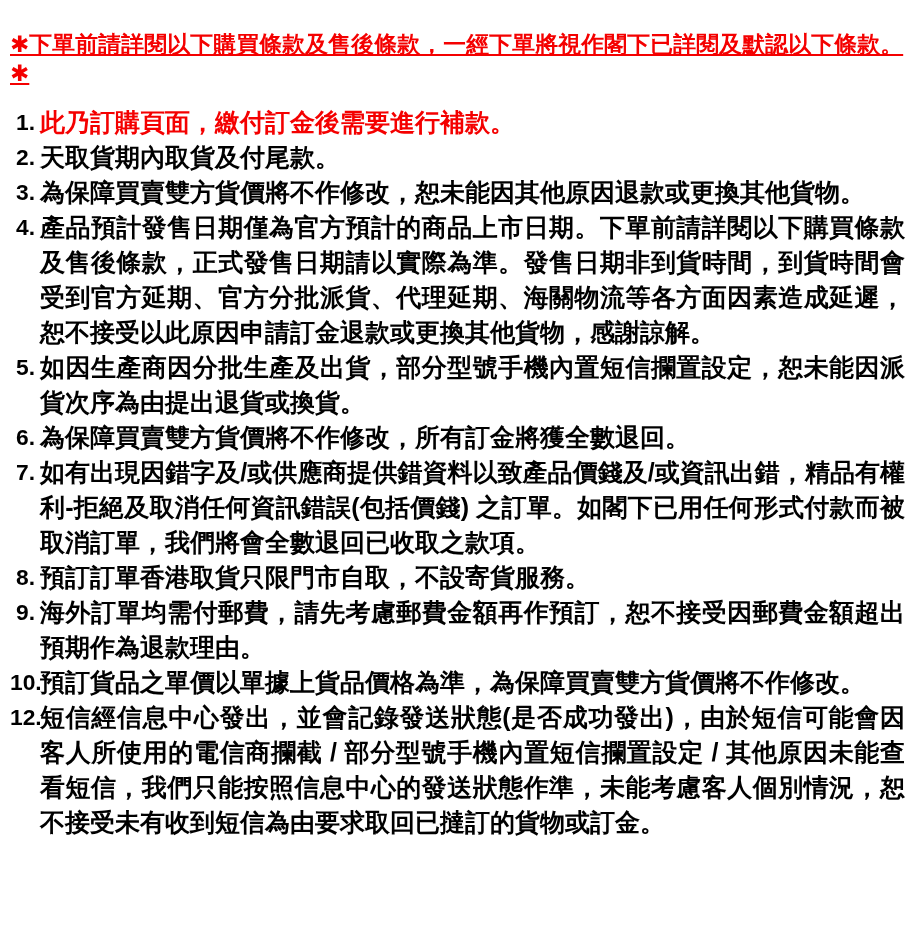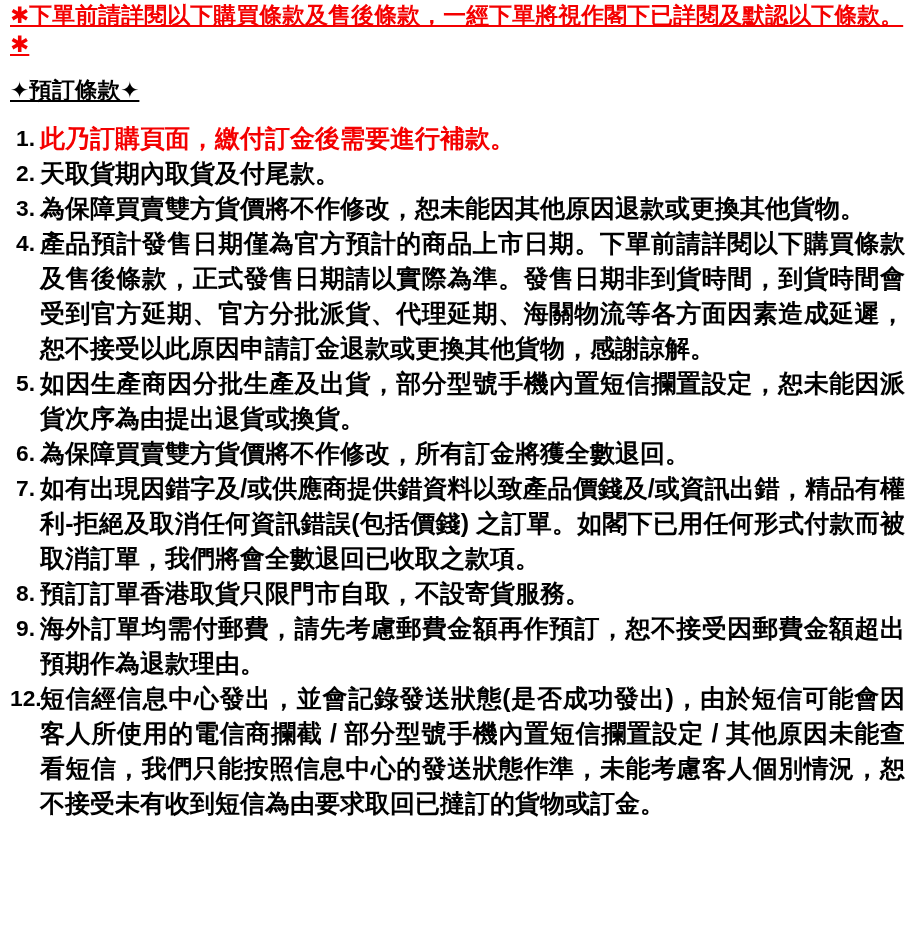--- a/index.html
+++ b/index.html
@@ -10,21 +10,21 @@
   }
   html,body{margin:0;padding:0;}
   body{
     width:913px;height:948px;
     background:var(--background,#fff);
     color:var(--black,#000);
     font-family:"Liberation Sans","DejaVu Sans",sans-serif;
     font-weight:700;
     overflow:hidden;
   }
-  .page{padding:1px 8px 0 10px;box-sizing:border-box;width:913px;height:948px;}
+  .page{padding:30px 8px 0 10px;box-sizing:border-box;width:913px;height:948px;}
   .warn-header{
     color:var(--red);
     font-size:22.8px;
     line-height:29px;
     text-decoration:underline;
     margin-bottom:17px;
     letter-spacing:0.2px;
   }
   .section-title{
     font-size:22.8px;
@@ -47,23 +47,20 @@
   }
   .seg-normal{color:var(--black);}
   .seg-red{color:var(--red);}
   .seg-red-underline{color:var(--red);text-decoration:underline;}
 </style>
 </head>
 <body>
 
 <div class="page">
   <div class="warn-header">✱下單前請詳閱以下購買條款及售後條款，一經下單將視作閣下已詳閱及默認以下條款。✱</div>
-  <div>
-    <span class="section-title">✦預訂條款✦</span>
-  </div>
   <div class="terms-list">
       <div class="term">
         <span class="num single">1.</span>
         <div class="txt"><span class="seg-red">此乃訂購頁面，繳付訂金後需要進行補款。</span></div>
       </div>
       <div class="term">
         <span class="num single">2.</span>
         <div class="txt"><span class="seg-normal">天取貨期內取貨及付尾款。</span></div>
       </div>
       <div class="term">
@@ -88,17 +85,21 @@
       </div>
       <div class="term">
         <span class="num single">8.</span>
         <div class="txt"><span class="seg-normal">預訂訂單香港取貨只限門市自取，不設寄貨服務。</span></div>
       </div>
       <div class="term">
         <span class="num single">9.</span>
         <div class="txt"><span class="seg-normal">海外訂單均需付郵費，請先考慮郵費金額再作預訂，恕不接受因郵費金額超出預期作為退款理由。</span></div>
       </div>
       <div class="term">
+        <span class="num">10.</span>
+        <div class="txt"><span class="seg-normal">預訂貨品之單價以單據上貨品價格為準，為保障買賣雙方貨價將不作修改。</span></div>
+      </div>
+      <div class="term">
         <span class="num">12.</span>
         <div class="txt"><span class="seg-normal">短信經信息中心發出，並會記錄發送狀態(是否成功發出)，由於短信可能會因客人所使用的電信商攔截 / 部分型號手機內置短信攔置設定 / 其他原因未能查看短信，我們只能按照信息中心的發送狀態作準，未能考慮客人個別情況，恕不接受未有收到短信為由要求取回已撻訂的貨物或訂金。</span></div>
       </div>
     </div>
 </div>
 
 </body></html>

